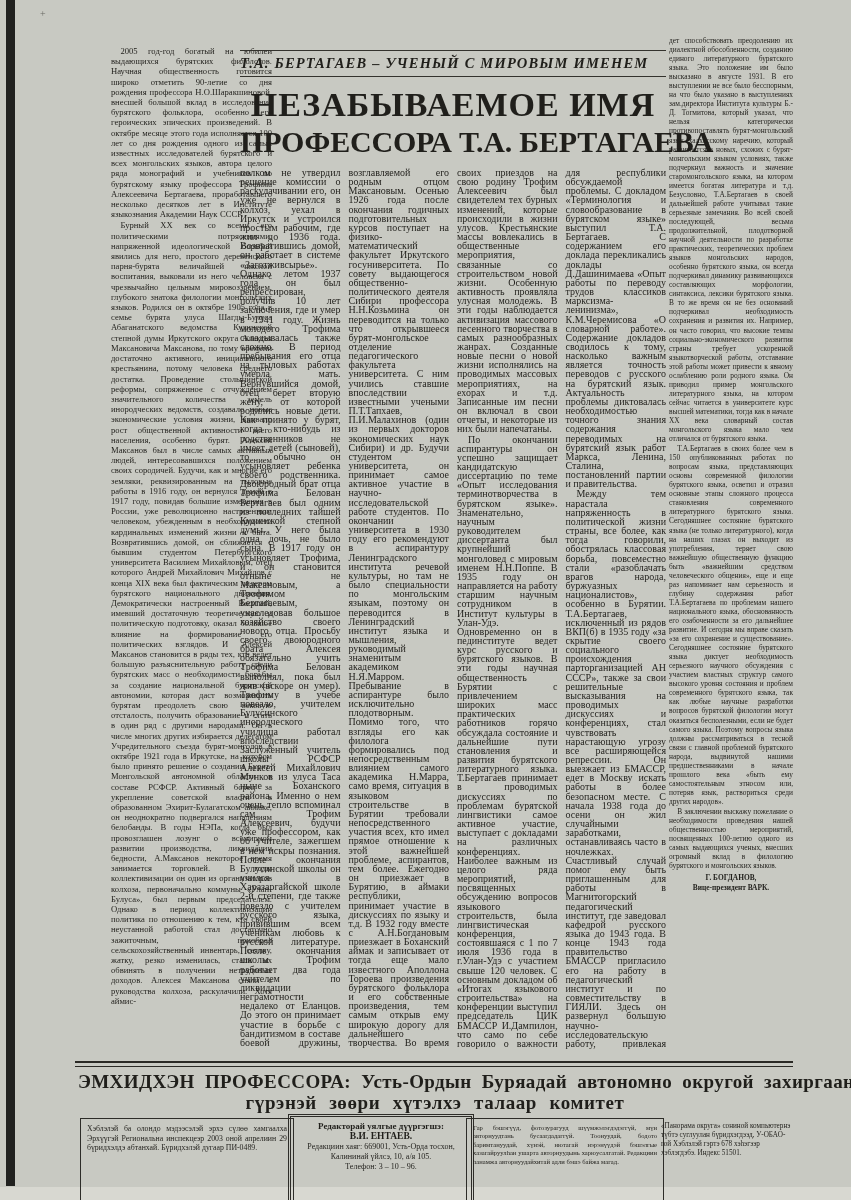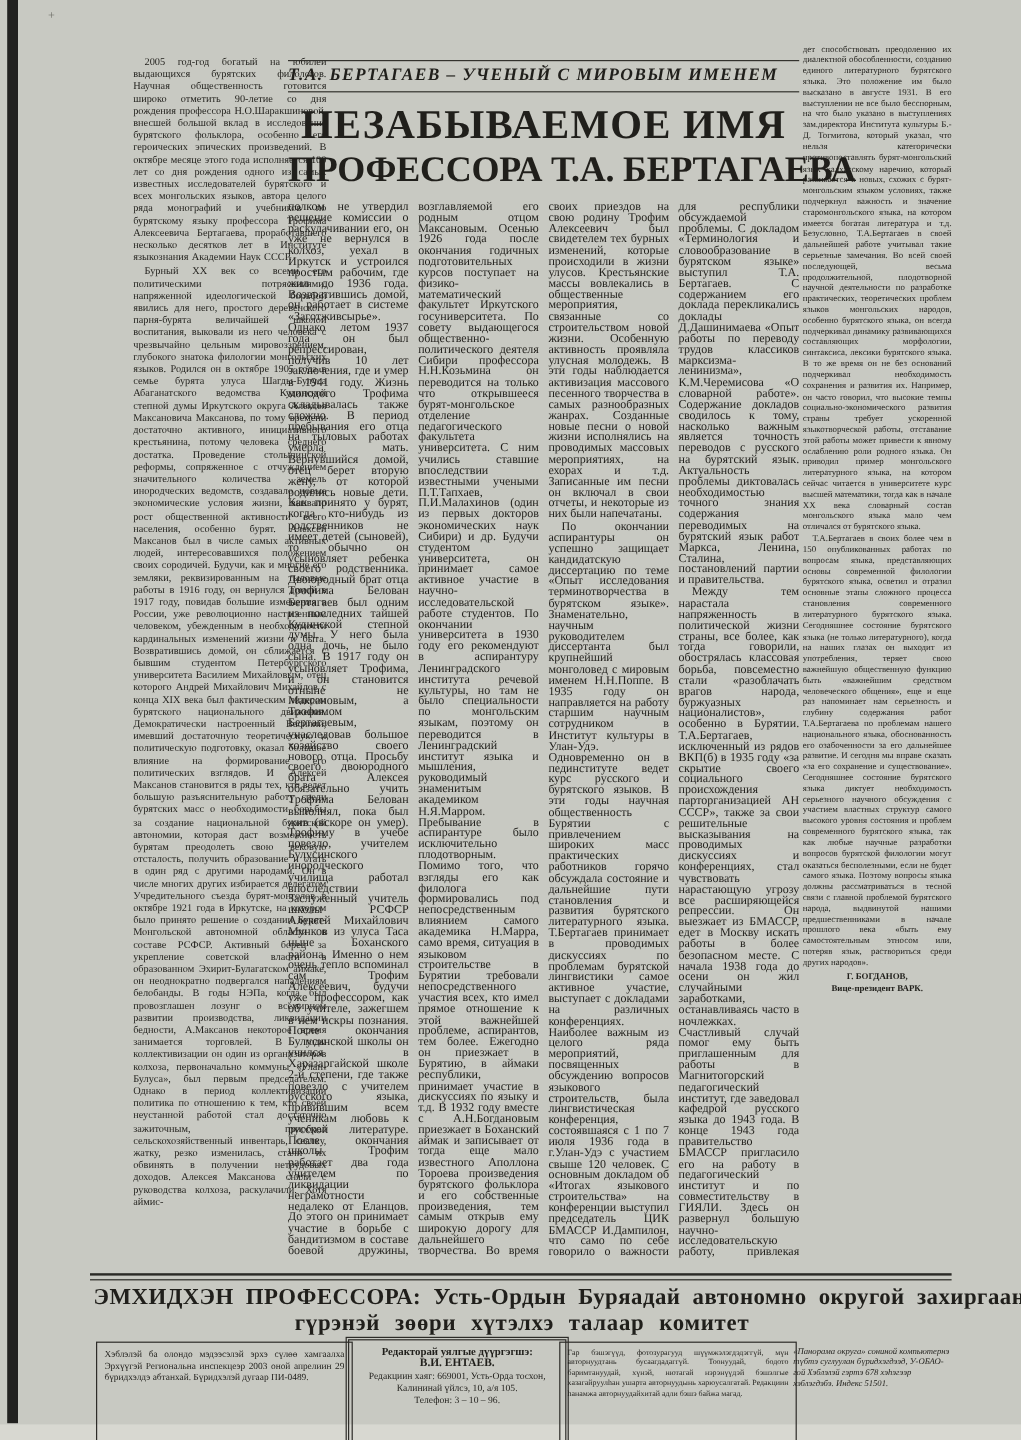--- a/index.html
+++ b/index.html
@@ -63,21 +63,21 @@
   }
   .box-editor .role { font-weight:bold; font-size:9px; }
   .box-editor .name { font-weight:bold; font-size:9.5px; margin-bottom:1px; }
   .box-manu {
     left:466px; top:1118px; width:184px; height:74px;
     border:1px solid #2d2c28; padding:5px 6px;
     font-size:6.6px; line-height:8.4px; text-align:justify;
   }
   .box-print {
     left:659px; top:1120px; width:132px; height:72px;
-    padding:2px 2px; font-size:7.2px; line-height:9px; text-align:left;font-style:italic;
+    padding:2px 2px; font-size:7.2px; line-height:9px; text-align:left;
   }
 </style>
 </head>
 <body>
 
 <div class="page">
   <div class="scan-edge-left"></div>
   <div class="scan-edge-bottom"></div>
   <div class="reg-mark">+</div>
 
@@ -99,20 +99,21 @@
         <p>По окончании аспирантуры он успешно защищает кандидатскую диссертацию по теме «Опыт исследования терминотворчества в бурятском языке». Знаменательно, научным руководителем диссертанта был крупнейший монголовед с мировым именем Н.Н.Поппе. В 1935 году он направляется на работу старшим научным сотрудником в Институт культуры в Улан-Удэ. Одновременно он в пединституте ведет курс русского и бурятского языков. В эти годы научная общественность Бурятии с привлечением широких масс практических работников горячо обсуждала состояние и дальнейшие пути становления и развития бурятского литературного языка. Т.Бертагаев принимает в проводимых дискуссиях по проблемам бурятской лингвистики самое активное участие, выступает с докладами на различных конференциях. Наиболее важным из целого ряда мероприятий, посвященных обсуждению вопросов языкового строительств, была лингвистическая конференция, состоявшаяся с 1 по 7 июля 1936 года в г.Улан-Удэ с участием свыше 120 человек. С основным докладом об «Итогах языкового строительства» на конференции выступил председатель ЦИК БМАССР И.Дампилон, что само по себе говорило о важности для республики обсуждаемой проблемы. С докладом «Терминология и словообразование в бурятском языке» выступил Т.А. Бертагаев. С содержанием его доклада перекликались доклады Д.Дашинимаева «Опыт работы по переводу трудов классиков марксизма-ленинизма», К.М.Черемисова «О словарной работе». Содержание докладов сводилось к тому, насколько важным является точность переводов с русского на бурятский язык. Актуальность проблемы диктовалась необходимостью точного знания содержания переводимых на бурятский язык работ Маркса, Ленина, Сталина, постановлений партии и правительства.</p>
         <p>Между тем нарастала напряженность в политической жизни страны, все более, как тогда говорили, обострялась классовая борьба, повсеместно стали «разоблачать врагов народа, буржуазных националистов», особенно в Бурятии. Т.А.Бертагаев, исключенный из рядов ВКП(б) в 1935 году «за скрытие своего социального происхождения парторганизацией АН СССР», также за свои решительные высказывания на проводимых дискуссиях и конференциях, стал чувствовать нарастающую угрозу все расширяющейся репрессии. Он выезжает из БМАССР, едет в Москву искать работы в более безопасном месте. С начала 1938 года до осени он жил случайными заработками, останавливаясь часто в ночлежках. Счастливый случай помог ему быть приглашенным для работы в Магнитогорский педагогический институт, где заведовал кафедрой русского языка до 1943 года. В конце 1943 года правительство БМАССР пригласило его на работу в педагогический институт и по совместительству в ГИЯЛИ. Здесь он развернул большую научно-исследовательскую работу, привлекая целые группы наиболее способных студентов, из числа которых впоследствии выросли известные филологи. Сам же он в 1948 г с блеском защитил докторскую диссертацию «Лексика монгольских языков». Между тем политическая обстановка в БМАССР постепенно накалялась. Объектом идеологической борьбы стал героический эпос «Гэсэр», объявленный политическими конъюнктурщиками руководства Буробкома ВКП (б) феодально-ханским, антинародным произведением. Т.А.Бертагаев выступил в защиту «Гэсэра», как подлинно народного творения. Наказание последовало незамедлительно, по указанию обкома он был уволен с работы. И снова он вынужден покинуть пределы БМАССР, и на этот раз ищет работу в столице страны, в Москве. К тому времени его имя было уже широко известно в научном мире. В 1950 году Министерство просвещения РСФСР направило его в Московский педагогический институт имени Н.К.Крупской. В 1952 году Президиум АН СССР переводит его в Институт языкознания АН СССР руководителем группой монгольских языков в секторе алтаистики. 23 года, вплоть до своей кончины, проработал Т.А.Бертагаев в этом институте, сосредоточив все свои усилия на изучение особенностей языковых проблем монголоязычных народов. Он принимает самое активное участие в различных международных конгрессах и симпозиумах, всесоюзных и региональных конференциях по вопросам языка. Большое место в его работе в Институте языкознания занимала подготовка научных кадров, кандидатов и докторов наук, которые с благодарностью вспоминают своего научного руководителя. Им были подготовлены и успешно защитились несколько десятков человек по проблемам русского языка, калмыцкого, бурятского, монгольского языков.</p>
         <p>Наиболее важными сторонами работ Т.А.Бертагаева являются его принципиальная позиция в оценке самостоятельности бурятского языка, имеющего свои языковые особенности и отличия от халхасского наречия-основы монгольского литературного языка, и потому должен иметь свою литературную форму, включающую характерные особенности основных диалектов бурятского языка, также новых слов, образованных и вошедших в словарный запас в процессе строительства нового общества. Это бу-</p>
       </div>
   </div>
 
   <div class="col-right">
     <div class="cont">
         <p>дет способствовать преодолению их диалектной обособленности, созданию единого литературного бурятского языка. Это положение им было высказано в августе 1931. В его выступлении не все было бесспорным, на что было указано в выступлениях зам.директора Института культуры Б.-Д. Тогмитова, который указал, что нельзя категорически противопоставлять бурят-монгольский язык халхасскому наречию, который развивается в новых, схожих с бурят-монгольским языком условиях, также подчеркнул важность и значение старомонгольского языка, на котором имеется богатая литература и т.д. Безусловно, Т.А.Бертагаев в своей дальнейшей работе учитывал такие серьезные замечания. Во всей своей последующей, весьма продолжительной, плодотворной научной деятельности по разработке практических, теоретических проблем языков монгольских народов, особенно бурятского языка, он всегда подчеркивал динамику развивающихся составляющих морфологии, синтаксиса, лексики бурятского языка. В то же время он не без оснований подчеркивал необходимость сохранения и развития их. Например, он часто говорил, что высокие темпы социально-экономического развития страны требует ускоренной языкотворческой работы, отставание этой работы может привести к явному ослаблению роли родного языка. Он приводил пример монгольского литературного языка, на котором сейчас читается в университете курс высшей математики, тогда как в начале XX века словарный состав монгольского языка мало чем отличался от бурятского языка.</p>
         <p>Т.А.Бертагаев в своих более чем в 150 опубликованных работах по вопросам языка, представляющих основы современной филологии бурятского языка, осветил и отразил основные этапы сложного процесса становления современного литературного бурятского языка. Сегодняшнее состояние бурятского языка (не только литературного), когда на наших глазах он выходит из употребления, теряет свою важнейшую общественную функцию быть «важнейшим средством человеческого общения», еще и еще раз напоминает нам серьезность и глубину содержания работ Т.А.Бертагаева по проблемам нашего национального языка, обоснованность его озабоченности за его дальнейшее развитие. И сегодня мы вправе сказать «за его сохранение и существование». Сегодняшнее состояние бурятского языка диктует необходимость серьезного научного обсуждения с участием властных структур самого высокого уровня состояния и проблем современного бурятского языка, так как любые научные разработки вопросов бурятской филологии могут оказаться бесполезными, если не будет самого языка. Поэтому вопросы языка должны рассматриваться в тесной связи с главной проблемой бурятского народа, выдвинутой нашими предшественниками в начале прошлого века «быть ему самостоятельным этносом или, потеряв язык, раствориться среди других народов».</p>
+        <p>В заключении выскажу пожелание о необходимости проведения нашей общественностью мероприятий, посвященных 100-летию одного из самых выдающихся ученых, внесших огромный вклад в филологию бурятского и монгольских языков.</p>
       </div>
     <div class="signature">
       <div>Г. БОГДАНОВ,</div>
       <div>Вице-президент ВАРК.</div>
     </div>
   </div>
 
   <div class="divider"></div>
 
   <div class="footer-title">

